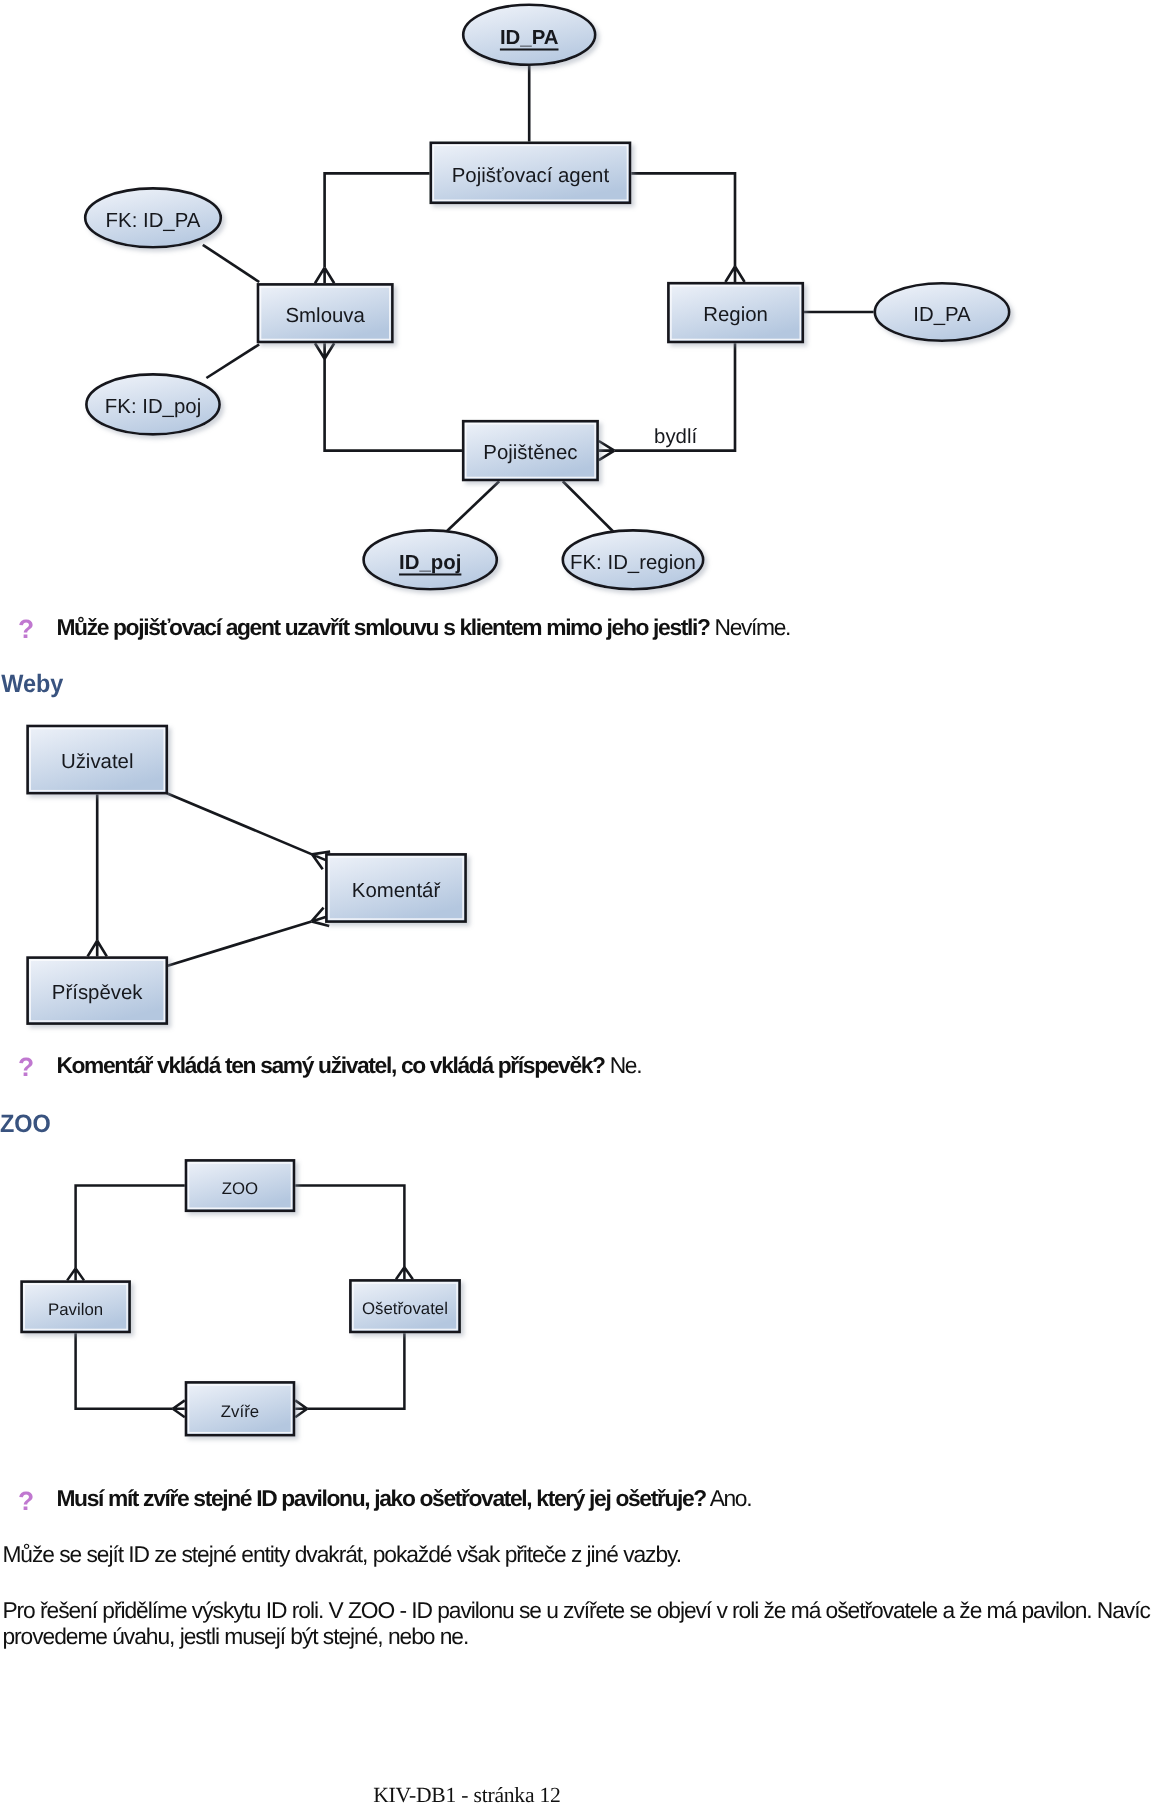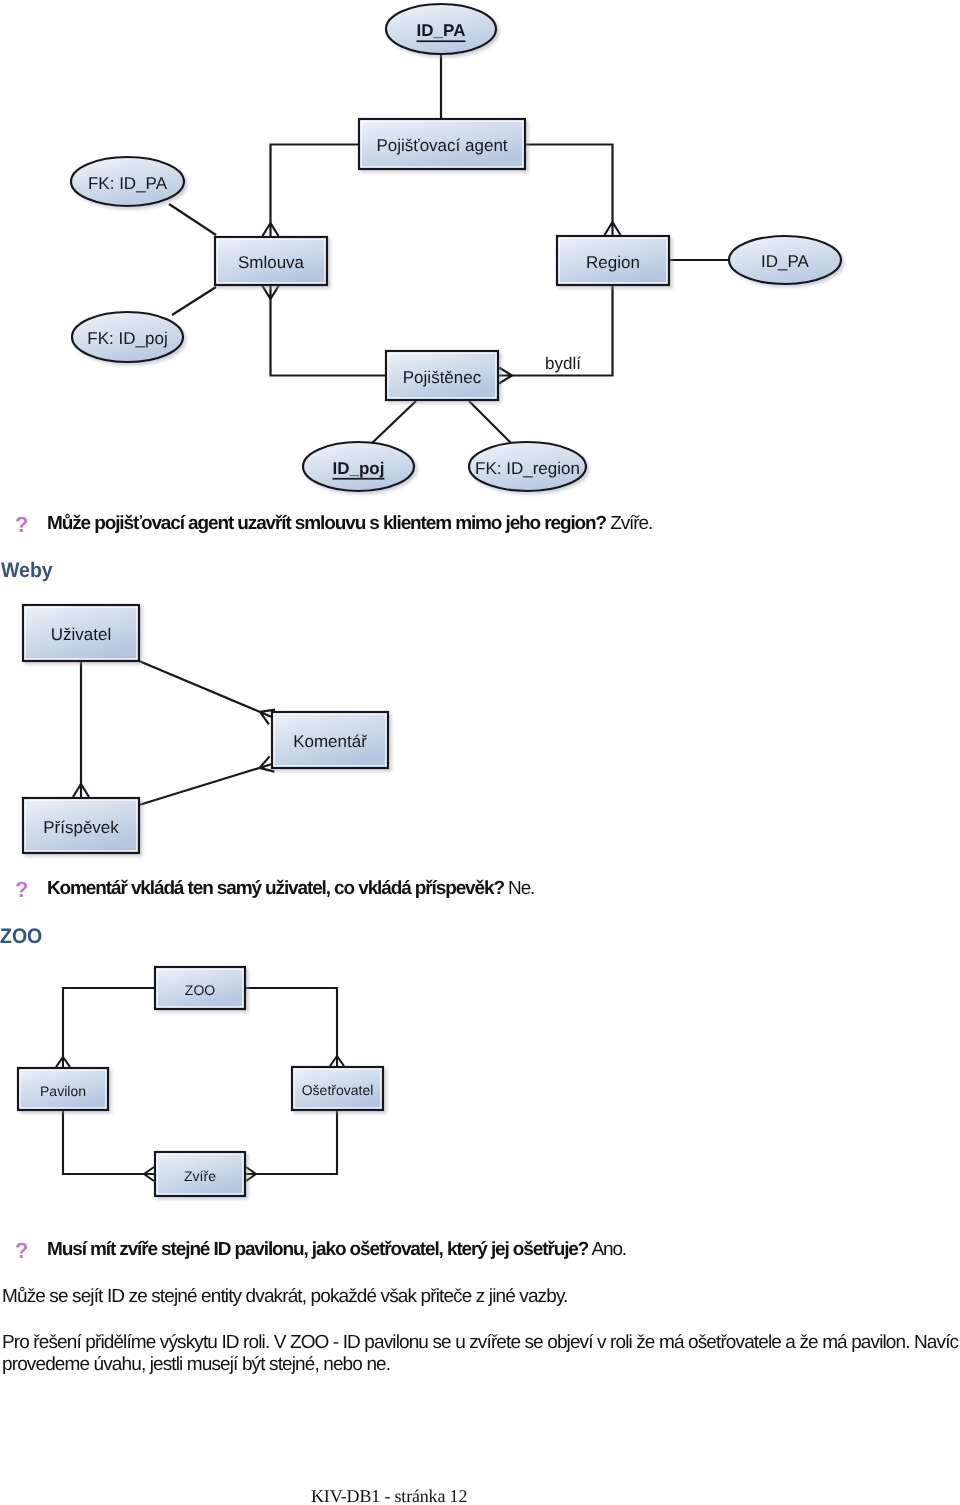--- a/index.html
+++ b/index.html
@@ -166,21 +166,21 @@
         <g>
           <rect x="155" y="202" width="90" height="44" fill="url(#shfill)" stroke="#16181d" stroke-width="2.2" filter="url(#shsh)"></rect>
           <rect x="157.1" y="204.1" width="85.8" height="39.8" fill="none" stroke="#fbfcfe" stroke-width="1.3" stroke-opacity="0.85"></rect>
           <text x="200" y="225.9" text-anchor="middle" dominant-baseline="central" font-size="14px" font-family="&quot;Liberation Sans&quot;, sans-serif" fill="#16181d">Zvíře</text>
         </g>
       </g>
   </svg>
 
   <div class="qline" style="left:0px;top:513px;">
     <span class="qmark">?</span>
-      <span class="qtext"><span class="qbold">Může pojišťovací agent uzavřít smlouvu s klientem mimo jeho region?</span><span> Zvíře.</span></span>
+      <span class="qtext"><span class="qbold">Může pojišťovací agent uzavřít smlouvu s klientem mimo jeho jestli?</span><span> Nevíme.</span></span>
   </div>
 
   <div class="heading" style="left:1px;top:559px;">Weby</div>
 
   <div class="qline" style="left:0px;top:878px;">
     <span class="qmark">?</span>
       <span class="qtext"><span class="qbold">Komentář vkládá ten samý uživatel, co vkládá příspevěk?</span><span> Ne.</span></span>
   </div>
 
   <div class="heading" style="left:0px;top:925px;">ZOO</div>

